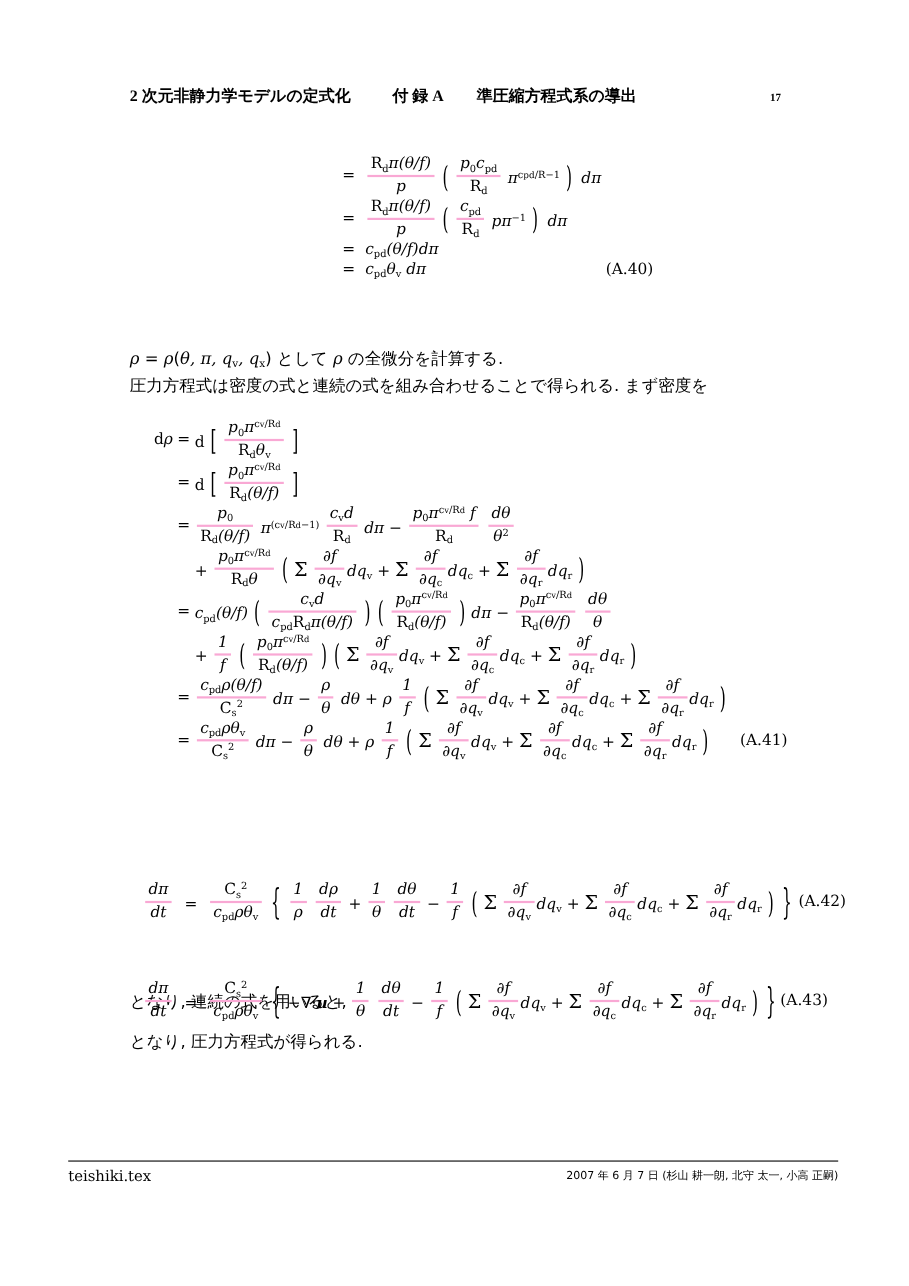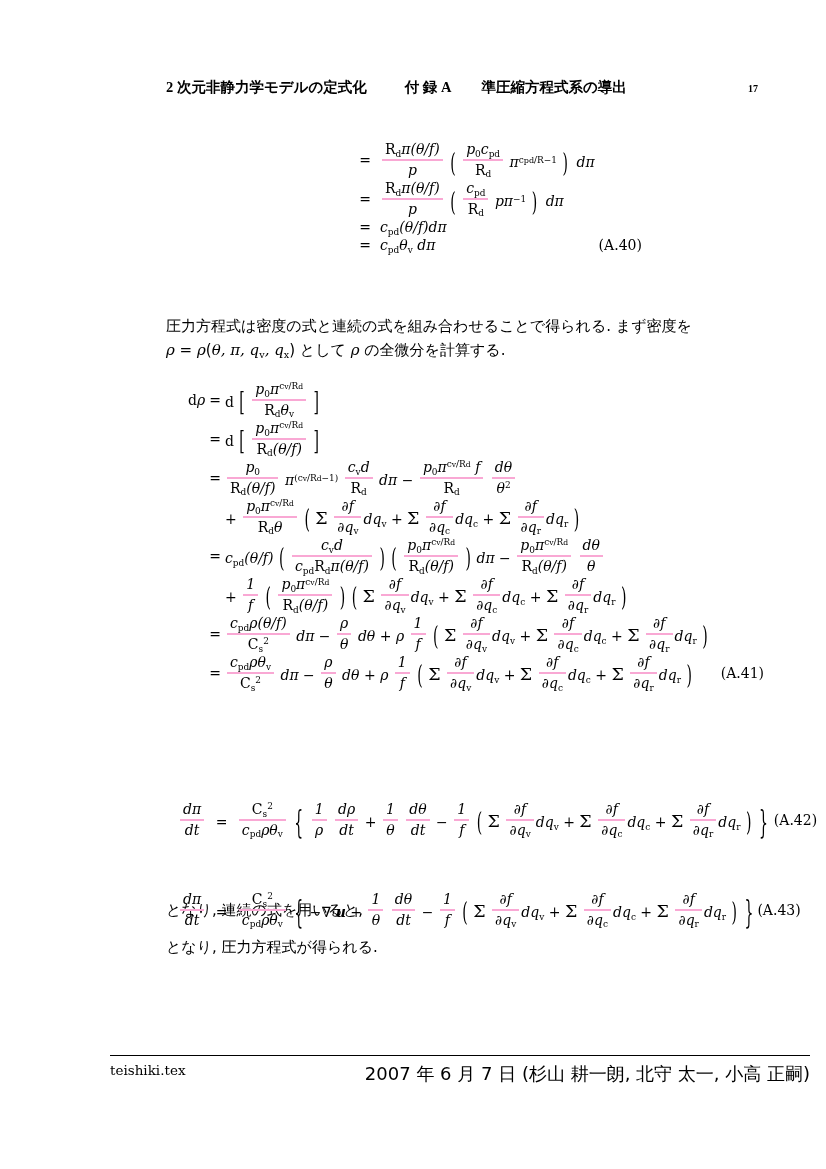--- a/index.html
+++ b/index.html
@@ -13,21 +13,20 @@
     font-family: "Liberation Serif", serif;
     color: #000000;
     position: relative;
     overflow: hidden;
   }
   .page {
     position: absolute;
     left: 0; top: 0;
     width: 672px;
     height: 1169px;
-    margin-left: 48px;
   }
 
   
   .header {
     position: absolute;
     left: 118px;
     top: 78px;
     width: 592px;
     display: flex;
     align-items: baseline;
@@ -153,21 +152,21 @@
     width: 700px;
     display: flex;
     font-size: 13.5px;
   }
   .footer .f-left {
     font-family: "DejaVu Serif", serif;
   }
   .footer .f-right {
     margin-left: auto;
     font-family: "DejaVu Sans", sans-serif;
-    font-size: 18px;
+    font-size: 10px;
   }
 </style>
 </head>
 <body>
 
 <div class="page">
 
   <div class="header">
     <span class="h-left">2 次元非静力学モデルの定式化</span>
     <span class="h-mid">付 録 A</span>
@@ -214,24 +213,24 @@
         <td class="lhs"></td>
         <td class="rel">=</td>
         <td class="rhs">c<span class="sub up">pd</span>θ<span class="sub up">v</span> dπ</td>
         <td class="tag eqtag">(A.40)</td>
       </tr>
     </tbody>
       </table>
   </div>
 
   <div class="jp" style="left:118px; top:314px; width:600px;">
-    <div>圧力方程式は密度の式と連続の式を組み合わせることで得られる. まず密度を</div>
     <div>
       <span class="math">ρ</span> = <span class="math">ρ</span>(<span class="math">θ, π, q<span class="sub up">v</span>, q<span class="sub up">x</span></span>) として <span class="math">ρ</span> の全微分を計算する.
     </div>
+    <div>圧力方程式は密度の式と連続の式を組み合わせることで得られる. まず密度を</div>
   </div>
 
   <div class="eqblock math" style="left:138px; top:380px;">
     <table class="eq">
       <tbody>
           <tr>
         <td class="lhs"><span class="up">d</span>ρ</td>
         <td class="rel">=</td>
         <td class="rhs">
           <span class="up">d</span>

